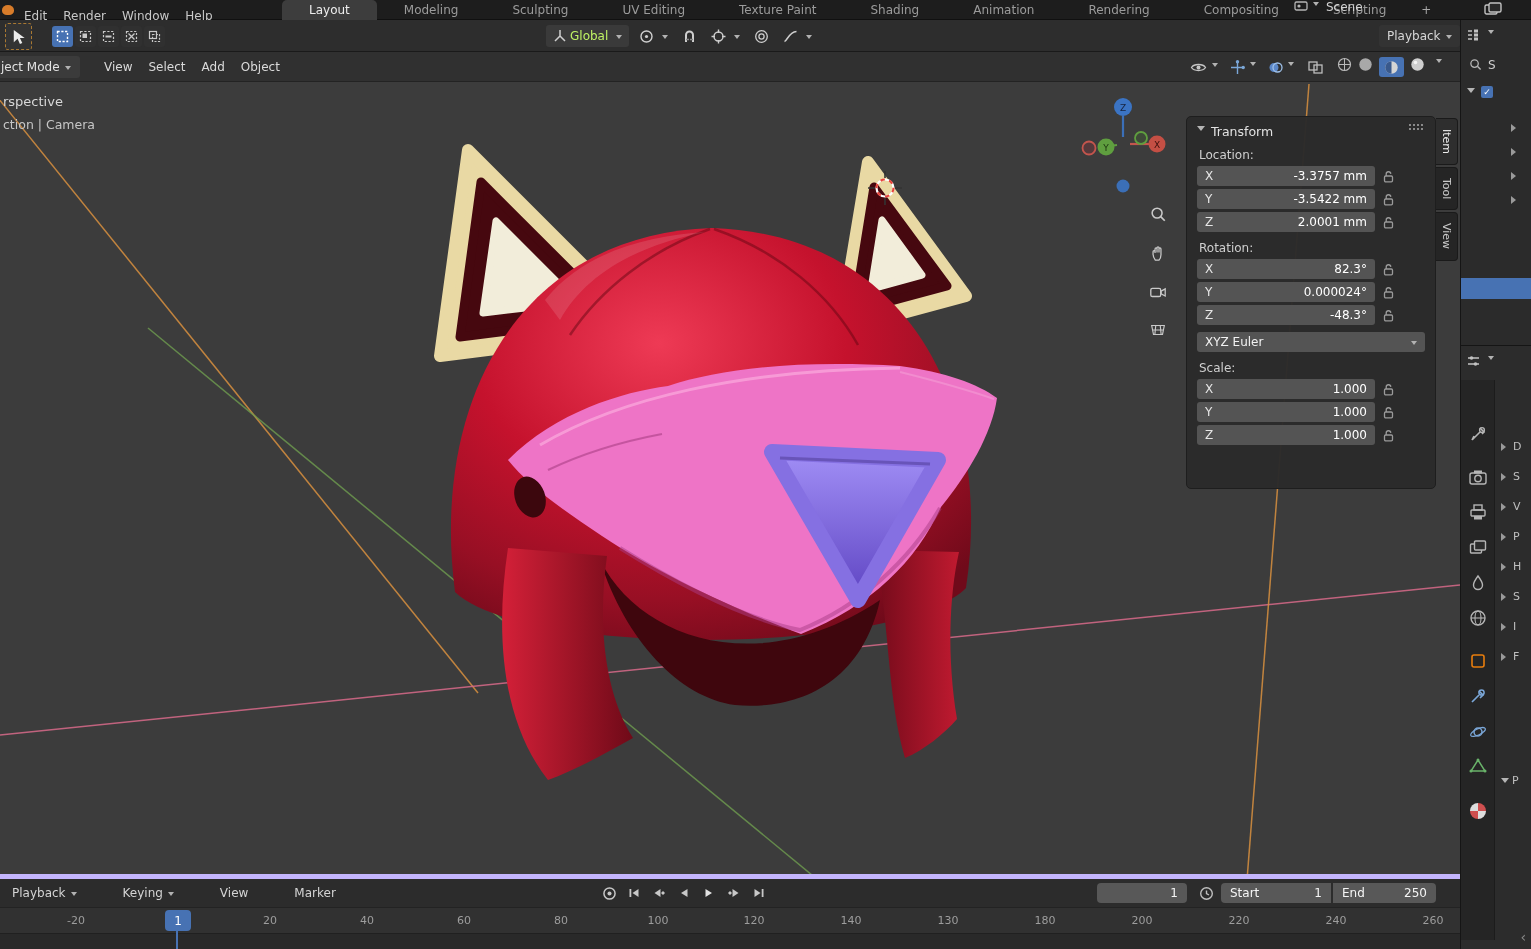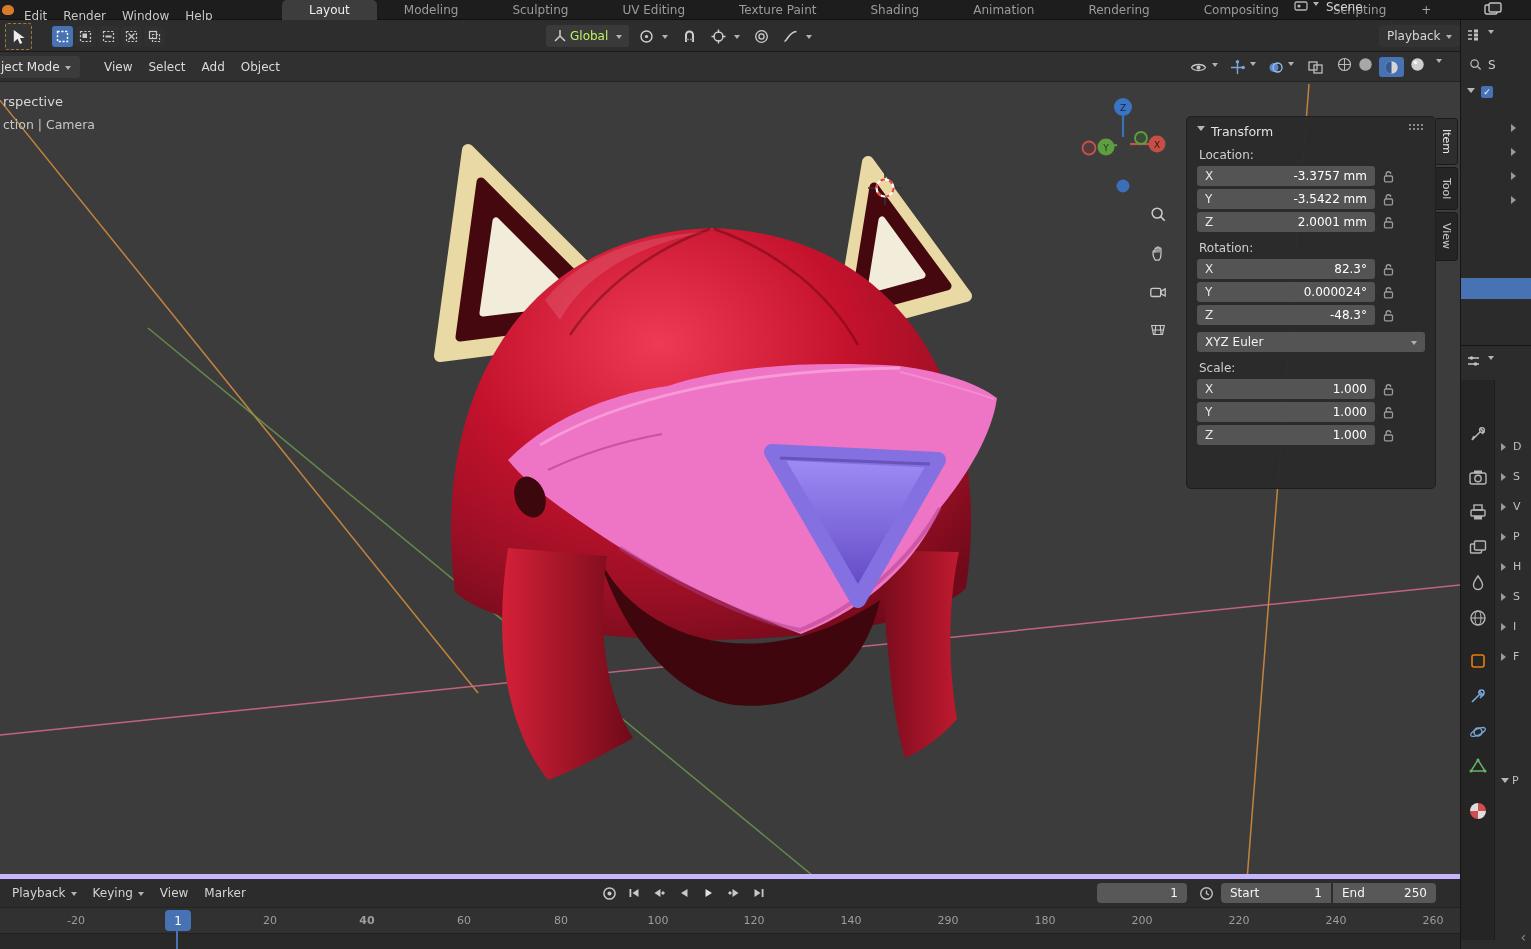--- a/index.html
+++ b/index.html
@@ -51,21 +51,21 @@
   .field .val{color:#ffffff;}
   .lock{margin-left:8px;display:flex;}
   .dd-field{background:#545454;border-radius:3px;height:20px;display:flex;align-items:center;justify-content:space-between;padding:0 8px;color:#f2f2f2;width:228px;margin-top:7px;}
   
   .vtabs{left:1436px;top:36px;position:absolute;display:flex;flex-direction:column;gap:2px;}
   .vtab{width:22px;writing-mode:vertical-rl;display:flex;align-items:center;justify-content:center;color:#c9c9c9;font-size:11px;background:#252525;border:1px solid #1a1a1a;border-left:none;border-radius:0 4px 4px 0;padding:10px 0;}
   .vtab.active{background:#2e2e2e;color:#ededed;}
   
   #timeline{left:0;top:874px;width:1460px;height:75px;background:#2c2c2c;border-top:5px solid #c4b5fd;position:absolute;}
   #tl-header{left:0;top:0;width:1460px;height:28px;position:absolute;display:flex;align-items:center;}
-  #tl-header .menu{color:#d4d4d4;padding:0 8px;display:flex;align-items:center;}
+  #tl-header .menu{color:#d4d4d4;padding:0 8px;display:flex;align-items:center;margin-left:30px;}
   #transport{left:598px;top:4px;display:flex;align-items:center;gap:3px;position:absolute;}
   .tbtn{width:22px;height:20px;display:flex;align-items:center;justify-content:center;border-radius:3px;}
   .tl-field{background:#585858;border-radius:4px;height:20px;display:flex;align-items:center;justify-content:space-between;padding:0 9px;color:#f5f5f5;position:absolute;top:4px;}
   #ruler{left:0;top:28px;width:1460px;height:26px;background:#313131;border-top:1px solid #232323;position:absolute;}
   .tick{position:absolute;top:6px;transform:translateX(-50%);color:#9d9d9d;font-size:11px;}
   #playhead{left:165px;top:2px;width:26px;height:21px;background:#4772b3;border-radius:4px;color:#fff;display:flex;align-items:center;justify-content:center;position:absolute;font-size:12px;}
   #ph-line{left:176px;top:51px;width:2px;height:24px;background:#4772b3;position:absolute;}
   #tl-track{left:0;top:54px;width:1460px;height:21px;background:#292929;border-top:1px solid #202020;position:absolute;}
   
   #rightcol{left:1460px;top:20px;width:71px;height:929px;background:#2b2b2b;border-left:1px solid #151515;position:absolute;}
@@ -583,27 +583,27 @@
           <span>1</span>
         </div>
       <div class="tl-field" style="left:1333px;width:103px;border-radius:0 4px 4px 0;">
           <span>End</span>
           <span>250</span>
         </div>
     </div>
     <div id="ruler">
       <span class="tick" style="left:76px;">-20</span>
       <span class="tick" style="left:270px;">20</span>
-      <span class="tick" style="left:367px;font-weight:bold;">40</span>
+      <span class="tick" style="left:367px;">40</span>
       <span class="tick" style="left:464px;">60</span>
       <span class="tick" style="left:561px;">80</span>
       <span class="tick" style="left:658px;">100</span>
       <span class="tick" style="left:754px;">120</span>
       <span class="tick" style="left:851px;">140</span>
-      <span class="tick" style="left:948px;">290</span>
+      <span class="tick" style="left:948px;">130</span>
       <span class="tick" style="left:1045px;">180</span>
       <span class="tick" style="left:1142px;">200</span>
       <span class="tick" style="left:1239px;">220</span>
       <span class="tick" style="left:1336px;">240</span>
       <span class="tick" style="left:1433px;">260</span>
       <div id="playhead">
           <span>1</span>
         </div>
     </div>
     <div id="tl-track"></div>

